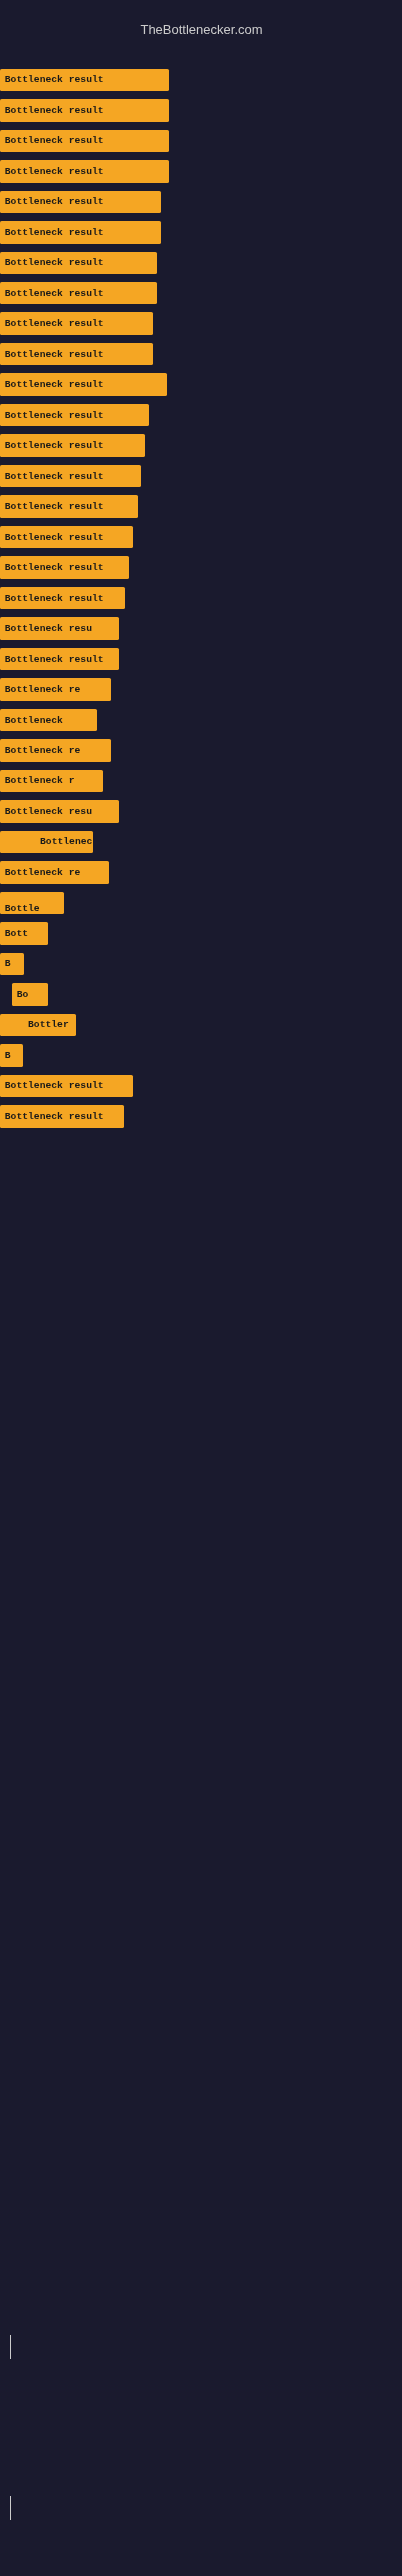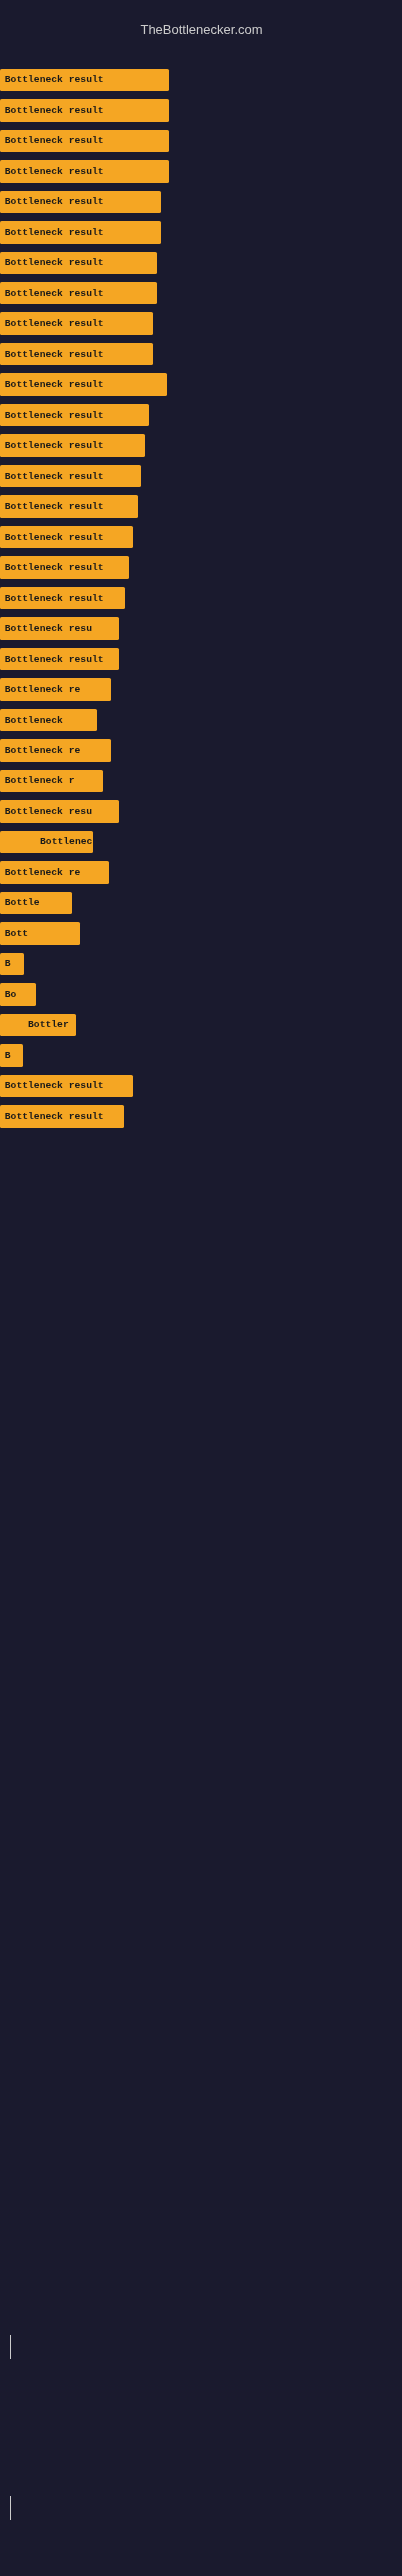--- a/index.html
+++ b/index.html
@@ -196,36 +196,36 @@
       <div class="bar" style="width: 93px; padding-left: 40px;">
         <span class="bar-label">Bottlenec</span>
       </div>
     </div>
     <div class="bar-row">
       <div class="bar" style="width: 109px;">
         <span class="bar-label">Bottleneck re</span>
       </div>
     </div>
     <div class="bar-row">
-      <div class="bar" style="width: 72px;">
+      <div class="bar" style="width: 64px; align-items: flex-end;">
         <span class="bar-label">Bottle</span>
       </div>
     </div>
     <div class="bar-row">
-      <div class="bar" style="width: 80px;">
+      <div class="bar" style="width: 48px;">
         <span class="bar-label">Bott</span>
       </div>
     </div>
     <div class="bar-row">
       <div class="bar" style="width: 24px;">
         <span class="bar-label">B</span>
       </div>
     </div>
     <div class="bar-row">
-      <div class="bar" style="width: 36px;">
+      <div class="bar" style="width: 36px; margin-left: 12px;">
         <span class="bar-label">Bo</span>
       </div>
     </div>
     <div class="bar-row">
       <div class="bar" style="width: 76px; padding-left: 28px;">
         <span class="bar-label">Bottler</span>
       </div>
     </div>
     <div class="bar-row">
       <div class="bar" style="width: 22.5px;">

